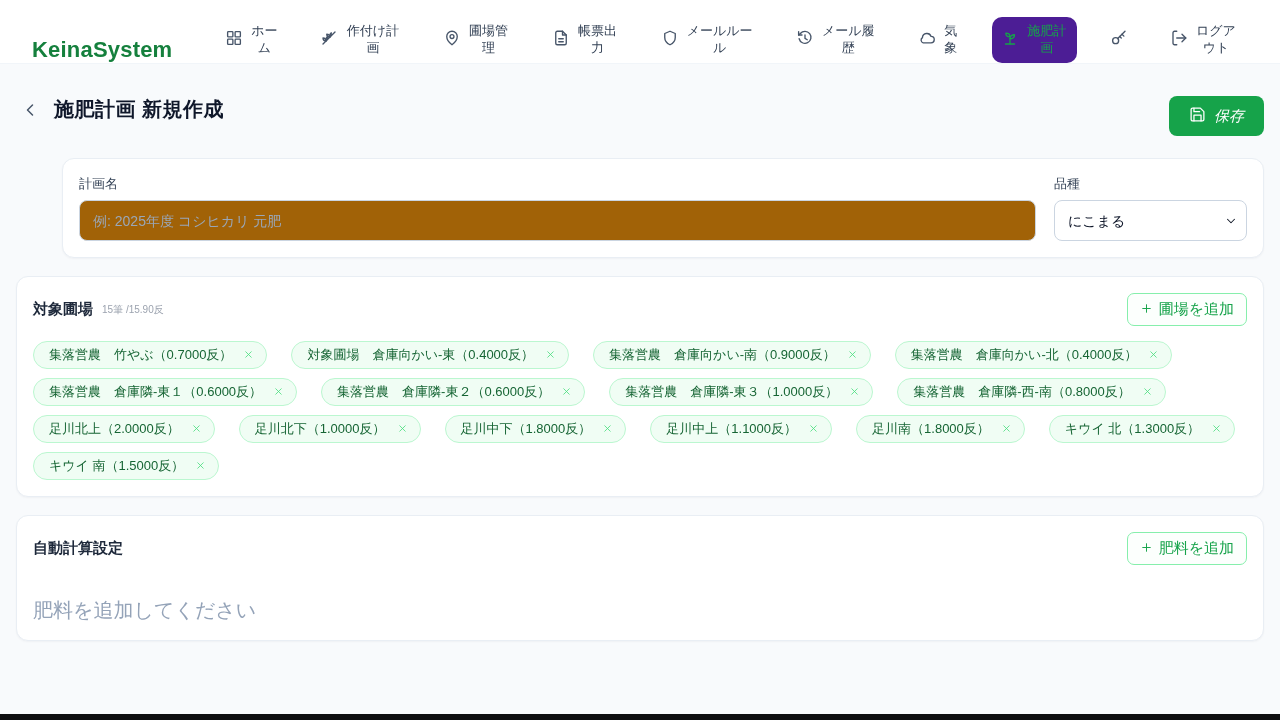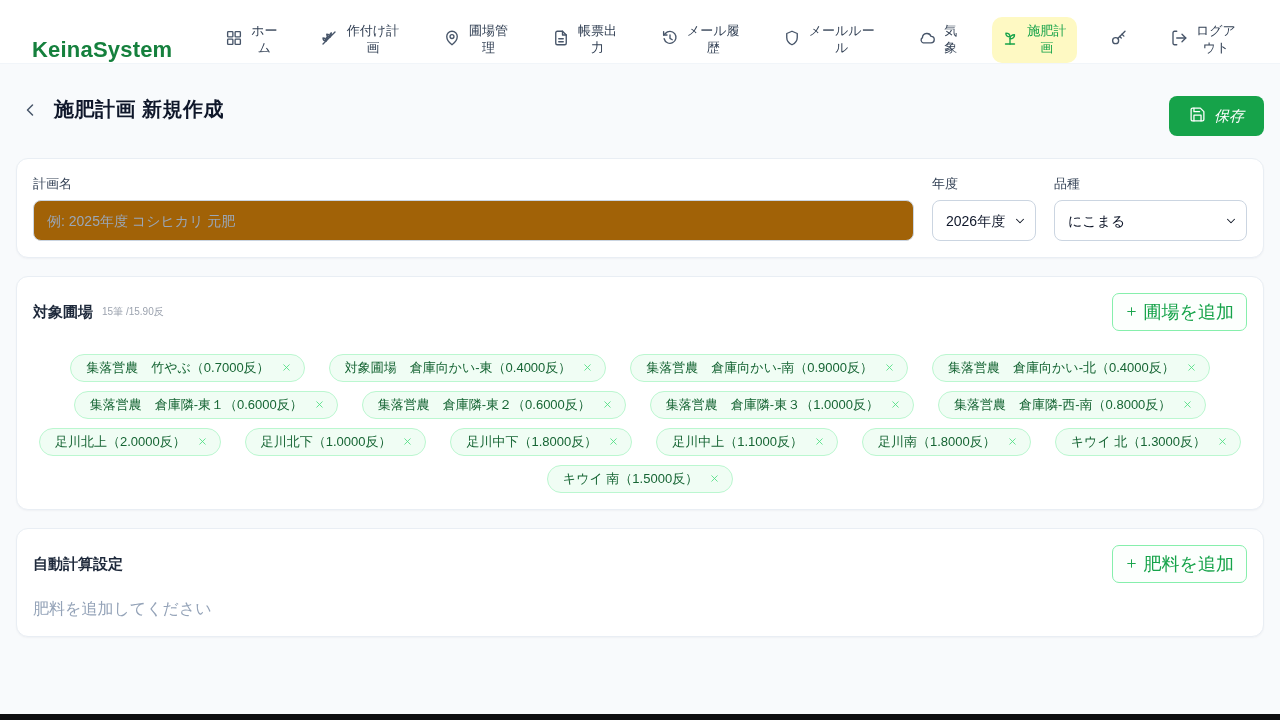--- a/index.html
+++ b/index.html
@@ -14,21 +14,21 @@
     height:64px; background:#ffffff; display:flex; align-items:flex-end;
     padding:0 34px 0 32px; border-bottom:1px solid #f1f5f9;
   }
   .brand { font-size:22px; font-weight:bold; color:#15803d; letter-spacing:.2px; white-space:nowrap; }
   .nav { flex:1; display:flex; align-items:center; justify-content:space-between; margin-left:44px; }
   .nav-item {
     display:flex; align-items:center; gap:7px; padding:6px 9px; border-radius:10px;
     color:#334155; cursor:pointer; user-select:none;
   }
   .nav-item svg { width:18px; height:18px; stroke:#475569; flex:0 0 auto; }
-  .nav-item.active { background:#fef9c3; color:#16a34a; }
+  .nav-item.active { background:#4c1d95; color:#16a34a; }
   .nav-item.active svg { stroke:#16a34a; }
   .nav-label { font-size:13px; line-height:1.3; text-align:center; word-break:break-all; }
   .nw1{width:16px}.nw2{width:28px}.nw3{width:42px}.nw4{width:55px}.nw5{width:68px}
 
   
   .content { padding:0 16px; }
   .page-head { display:flex; margin-top:32px; }
   .back-btn { background:none; border:none; cursor:pointer; padding:4px; display:flex; }
   .back-btn svg { width:20px; height:20px; stroke:#475569; }
   .page-title { font-size:20px; font-weight:bold; color:#0f172a; margin-left:10px; letter-spacing:.5px; }
@@ -36,21 +36,21 @@
     margin-left:auto; display:inline-flex; align-items:center; gap:8px;
     background:#16a34a; color:#fff; border:none; border-radius:8px;
     padding:10px 20px; font-size:15px; cursor:pointer; font-family:inherit;font-style:italic;
   }
   .save-btn svg { width:17px; height:17px; stroke:#ffffff; }
 
   .card {
     background:#ffffff; border:1px solid #e9eef4; border-radius:12px;
     box-shadow:0 1px 2px rgba(15,23,42,.04); padding:16px; margin-top:18px;
   }
-  .card.first { margin-top:22px; }
+  .card.first { margin-top:22px;margin-left:46px; }
 
   .form-row { display:flex; gap:18px; }
   .fgroup { display:flex; flex-direction:column; }
   .fgroup.grow { flex:1; }
   .flabel { font-size:13px; color:#334155; margin-bottom:7px; }
   .tinput {
     height:41px; border:1px solid #cbd5e1; border-radius:8px; padding:0 13px;
     font-size:14px; color:#0f172a; font-family:inherit; background:#a16207; outline:none; width:100%;
   }
   .tinput::placeholder { color:#9aa7b8; }
@@ -64,35 +64,35 @@
   .selwrap .chev svg { width:14px; height:14px; stroke:#111827; display:block; }
   .w-year { width:104px; }
   .w-variety { width:193px; }
 
   .sec-head { display:flex; align-items:center; }
   .sec-title { font-size:15px; font-weight:bold; color:#1e293b; }
   .sec-sub { font-size:10px; color:#9ca3af; margin-left:9px; }
   .add-btn {
     margin-left:auto; display:inline-flex; align-items:center; gap:6px;
     background:#fcfffd; border:1px solid #86efac; color:#16a34a;
-    border-radius:7px; padding:6px 12px; font-size:18px; cursor:pointer; font-family:inherit;
+    border-radius:7px; padding:6px 12px; font-size:15px; cursor:pointer; font-family:inherit;
   }
   .add-btn svg { width:13px; height:13px; stroke:#16a34a; }
 
-  .chips { display:flex; flex-wrap:wrap; gap:9px 24px; margin-top:23px;justify-content:center; }
+  .chips { display:flex; flex-wrap:wrap; gap:9px 24px; margin-top:15px; }
   .chip {
     display:inline-flex; align-items:center; background:#f0fdf4; border:1px solid #bbf7d0;
     border-radius:999px; padding:4px 11px 4px 15px; font-size:13px; color:#166534;
   }
   .chip-x {
     background:none; border:none; cursor:pointer; margin-left:10px; padding:1px; display:flex;
   }
   .chip-x svg { width:11px; height:11px; stroke:#4ade80; }
 
-  .empty-text { font-size:16px; color:#94a3b8; margin-top:16px; }
+  .empty-text { font-size:20px; color:#94a3b8; margin-top:32px; }
 
   .bottom-strip { position:fixed; left:0; right:0; bottom:0; height:6px; background:#0e0e10; }
 
   svg.icn { fill:none; stroke-width:1.8; stroke-linecap:round; stroke-linejoin:round; }
 </style>
 </head>
 <body>
 
 <header class="topbar">
   <div class="brand">KeinaSystem</div>
@@ -132,32 +132,32 @@
             <path d="M14 3H7a2 2 0 0 0-2 2v14a2 2 0 0 0 2 2h10a2 2 0 0 0 2-2V8z"></path>
             <path d="M14 3v5h5"></path>
             <path d="M9 13h6M9 17h6"></path>
           </svg></span>
       <span class="nav-label nw3">帳票出力</span>
     </div>
 
 
     <div class="nav-item">
       <span><svg class="icn" viewBox="0 0 24 24" stroke="#475569" width="18" height="18">
+            <path d="M12 3l7 3v5.2c0 4.4-3 7.8-7 9.8-4-2-7-5.4-7-9.8V6z"></path>
+          </svg></span>
+      <span class="nav-label nw5">メールルール</span>
+    </div>
+
+    <div class="nav-item">
+      <span><svg class="icn" viewBox="0 0 24 24" stroke="#475569" width="18" height="18">
             <path d="M3.5 3.5v4.5h4.5"></path>
             <path d="M4.2 13a8 8 0 1 0 1.6-7L3.5 8"></path>
             <path d="M12 8v4.5l3 1.8"></path>
           </svg></span>
       <span class="nav-label nw4">メール履歴</span>
-    </div>
-
-    <div class="nav-item">
-      <span><svg class="icn" viewBox="0 0 24 24" stroke="#475569" width="18" height="18">
-            <path d="M12 3l7 3v5.2c0 4.4-3 7.8-7 9.8-4-2-7-5.4-7-9.8V6z"></path>
-          </svg></span>
-      <span class="nav-label nw5">メールルール</span>
     </div>
 
     <div class="nav-item">
       <span><svg class="icn" viewBox="0 0 24 24" stroke="#475569" width="18" height="18">
             <path d="M17.2 18.5a4.3 4.3 0 0 0 .3-8.6 6 6 0 0 0-11.6 1.6 3.9 3.9 0 0 0 1 7z"></path>
           </svg></span>
       <span class="nav-label nw1">気象</span>
     </div>
 
     <div class="nav-item active">
@@ -208,33 +208,20 @@
           </svg></span>
       <span>保存</span>
     </button>
   </div>
 
   <section class="card first">
     <div class="form-row">
       <div class="fgroup grow">
         <label class="flabel">計画名</label>
         <input class="tinput" type="text" placeholder="例: 2025年度 コシヒカリ 元肥" style="">
-      </div>
-      <div class="fgroup w-year">
-        <label class="flabel">年度</label>
-        <div class="selwrap">
-          <select>
-            <option>2026年度</option>
-          </select>
-          <span class="chev">
-              <svg class="icn" viewBox="0 0 24 24" stroke="#111827" stroke-width="2.4" width="14" height="14">
-                <path d="M6 9l6 6 6-6"></path>
-              </svg>
-            </span>
-        </div>
       </div>
       <div class="fgroup w-variety">
         <label class="flabel">品種</label>
         <div class="selwrap">
           <select>
             <option>にこまる</option>
           </select>
           <span class="chev">
               <svg class="icn" viewBox="0 0 24 24" stroke="#111827" stroke-width="2.4" width="14" height="14">
                 <path d="M6 9l6 6 6-6"></path>

